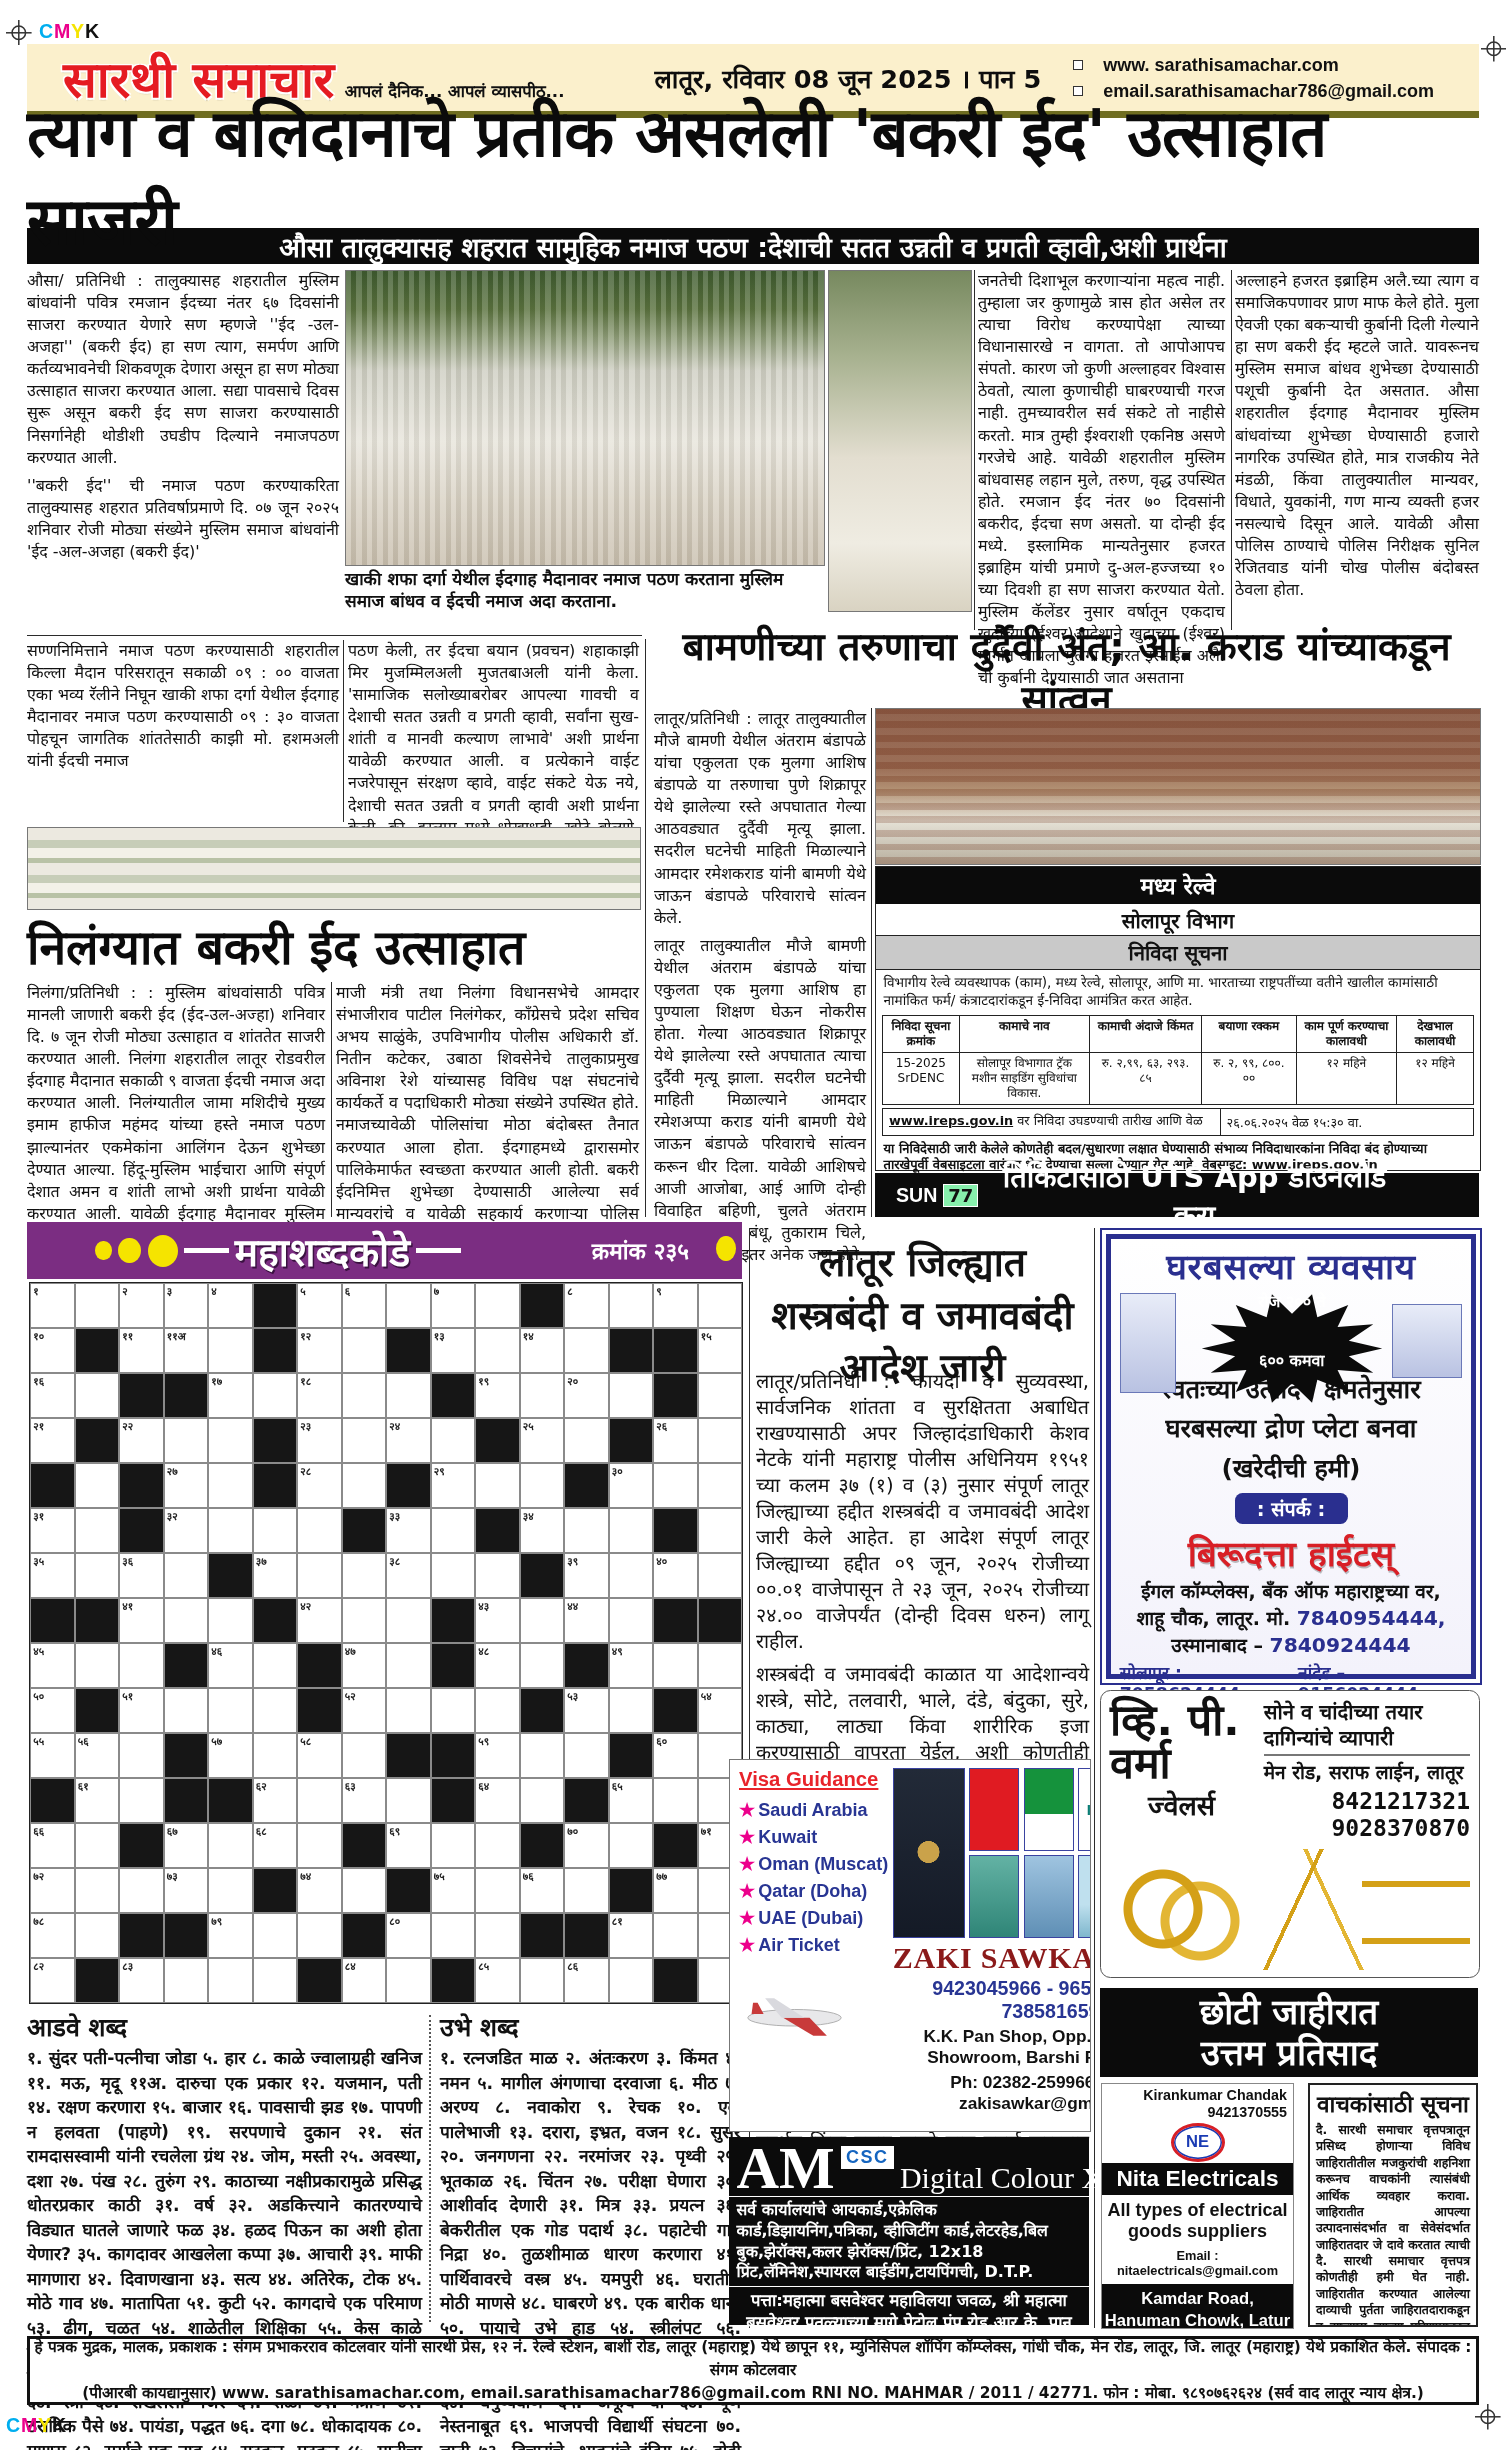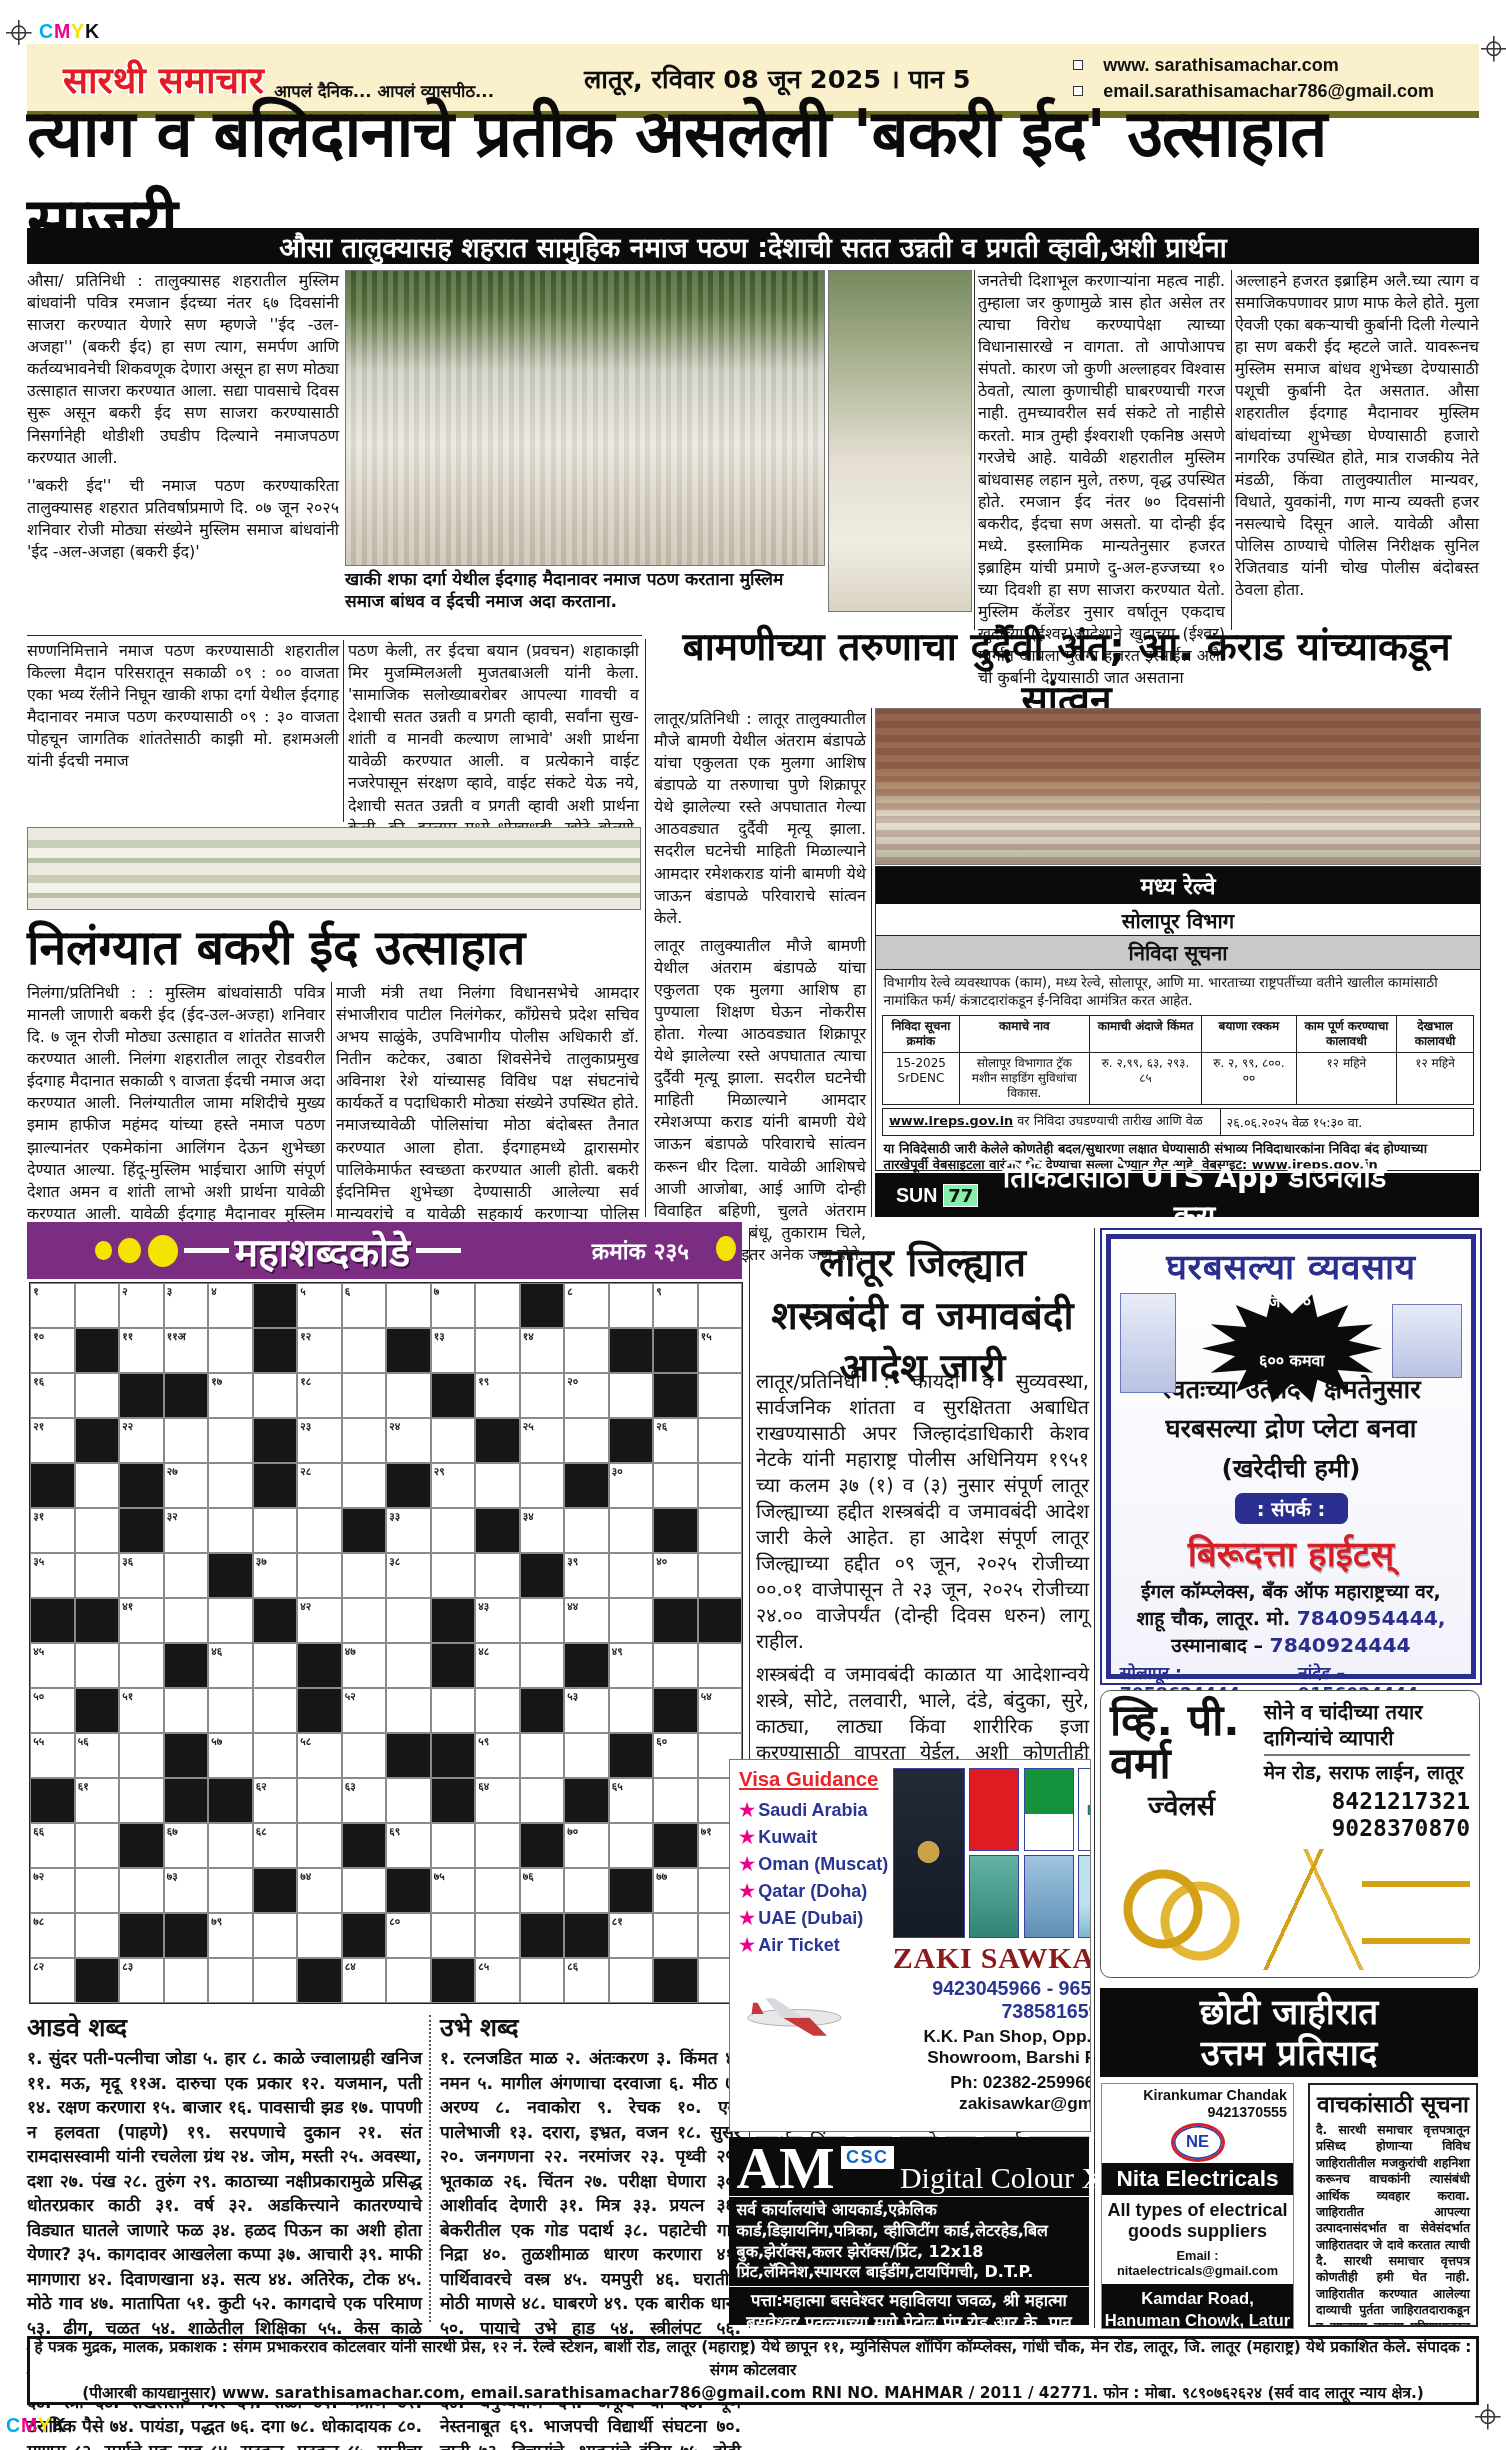--- a/index.html
+++ b/index.html
@@ -12,21 +12,21 @@
   p{margin:0 0 6px 0;}
 
   
   .crosshair{position:absolute;width:25.6px;height:25.6px;}
   .cmyk{position:absolute;font-weight:bold;font-size:19.6px;letter-spacing:0.8px;font-family:"Liberation Sans",sans-serif;}
   .cmyk .c{color:#00aeef}.cmyk .m{color:#ec008c}.cmyk .y{color:#f5e400}.cmyk .k{color:#111}
 
   
   .masthead{left:27px;top:44px;width:1452px;height:68px;background:#fbf0cc;display:flex;align-items:center;}
   .mast-underline{left:27px;top:111px;width:1452px;height:6.8px;background:#6f6d20;}
-  .logo{font-size:37px;font-weight:900;color:#e51b22;margin-left:36px;
+  .logo{font-size:50px;font-weight:900;color:#e51b22;margin-left:36px;
         text-shadow:-1.5px -1.5px 0 #fff,1.5px -1.5px 0 #fff,-1.5px 1.5px 0 #fff,1.5px 1.5px 0 #fff,0 2.3px 1.5px rgba(0,0,0,.35);}
   .tagline{font-size:16.6px;font-weight:bold;color:#111;margin-left:10.5px;margin-top:25.6px;}
   .dateline{font-size:25.6px;font-weight:900;color:#0d0d0d;margin-left:90px;white-space:nowrap;}
   .mast-contact{margin-left:auto;margin-right:45px;font-size:18px;font-weight:bold;font-family:"Liberation Sans",sans-serif;}
   .mast-contact .row{display:flex;align-items:center;gap:20px;line-height:1.45;}
   .sq{display:inline-block;width:8.3px;height:8.3px;border:1.5px solid #333;background:#fff;}
 
   
   .headline{left:27px;top:122px;width:1452px;height:105px;display:flex;align-items:center;justify-content:center;
             font-size:65px;font-weight:900;color:#0b0b0b;letter-spacing:-0.8px;}

